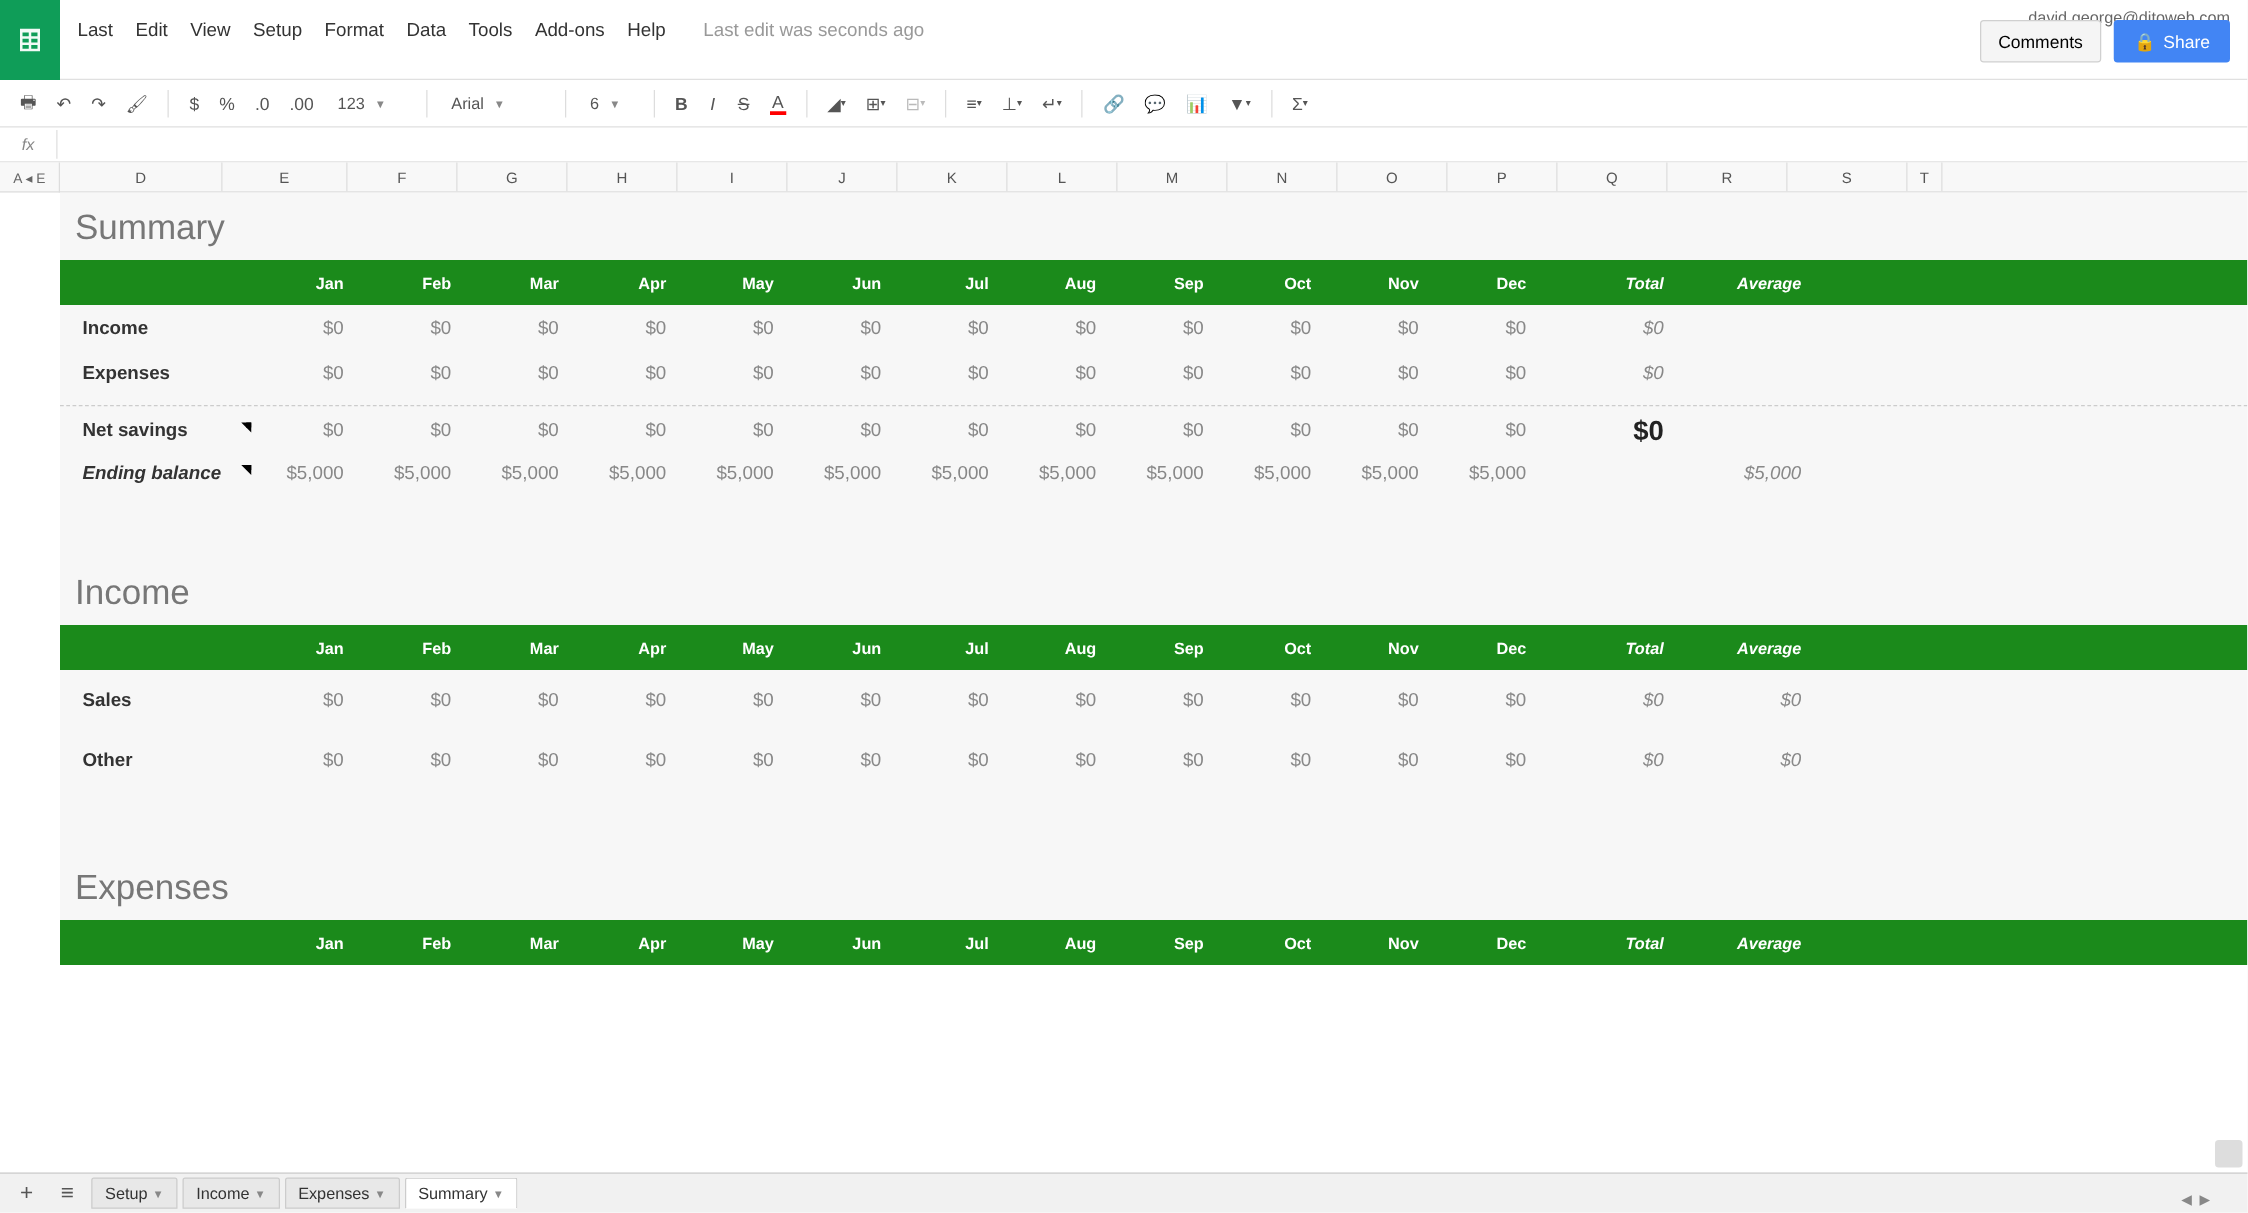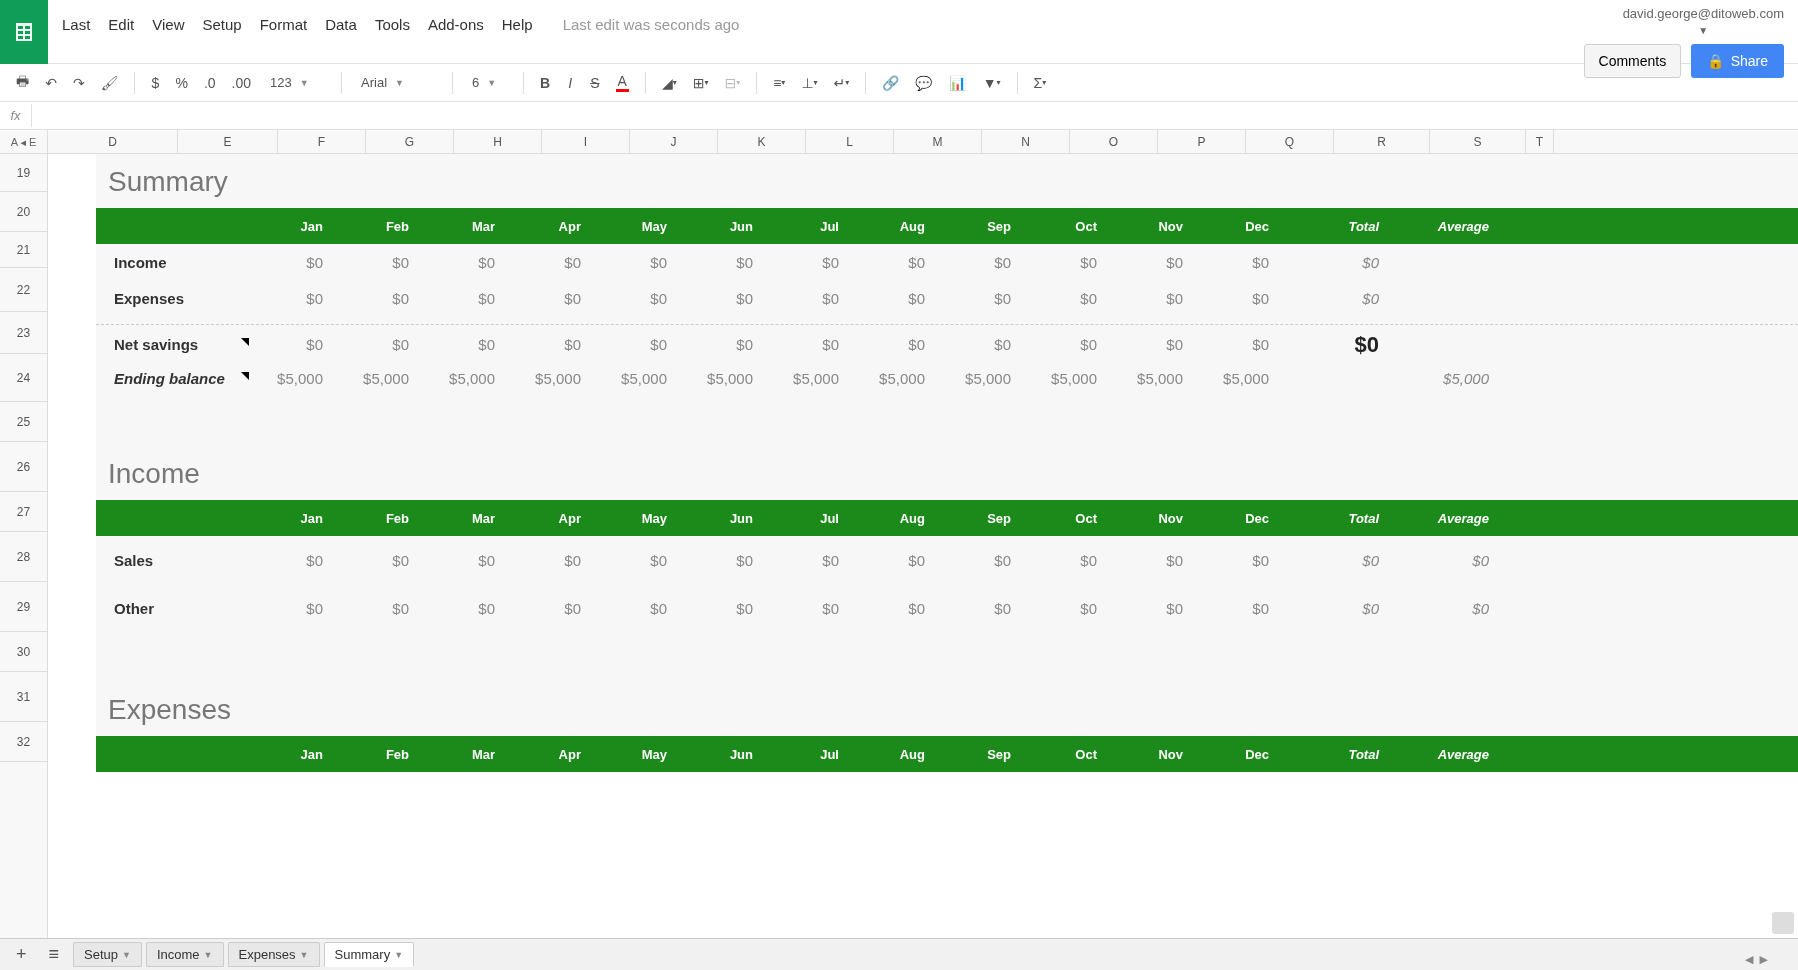--- a/index.html
+++ b/index.html
@@ -22,21 +22,21 @@
 
 
 .toolbar { height: 38px; border-bottom: 1px solid #e0e0e0; display: flex; align-items: center; padding: 0 10px; gap: 4px; color: #555; }
 .toolbar .sep { width: 1px; height: 22px; background: #ddd; margin: 0 6px; }
 .toolbar .tb-btn { padding: 4px 6px; cursor: pointer; display: inline-flex; align-items: center; justify-content: center; min-width: 20px; font-size: 14px; }
 .toolbar .tb-select { padding: 3px 8px; border: 1px solid transparent; display: inline-flex; align-items: center; gap: 8px; min-width: 70px; }
 .toolbar .tb-select .caret { font-size: 9px; color: #888; }
 
 
 .formula-bar { height: 28px; border-bottom: 1px solid #e0e0e0; display: flex; align-items: center; }
-.fx-label { width: 32px; text-align: center; font-style: italic; color: #888; border-right: 1px solid #e0e0e0; font-size: 13px; padding: 4px 0; }
+.fx-label { width: 46px; text-align: center; font-style: italic; color: #888; border-right: 1px solid #e0e0e0; font-size: 13px; padding: 4px 0; }
 .formula-input { flex: 1; padding: 0 8px; }
 
 
 .grid-container { display: flex; height: calc(970px - 64px - 38px - 28px - 32px); }
 .row-headers { width: 48px; background: #f8f8f8; border-right: 1px solid #ddd; }
 .col-headers-row { height: 24px; display: flex; background: #f8f8f8; border-bottom: 1px solid #ddd; }
 .corner-box { width: 48px; border-right: 1px solid #ddd; height: 24px; display: flex; align-items: center; justify-content: center; position: relative; }
 .corner-box .ab-label { font-size: 11px; color: #666; display: flex; gap: 2px; align-items: center; }
 .col-header { border-right: 1px solid #ddd; text-align: center; font-size: 12px; color: #555; line-height: 24px; }
 .row-header { border-bottom: 1px solid #ddd; text-align: center; font-size: 12px; color: #555; display: flex; align-items: center; justify-content: center; }
@@ -111,21 +111,21 @@
     </div>
   </div>
   <div class="right-header">
     <div class="user-email">
       <span>david.george@ditoweb.com</span>
       <span style="font-size:10px;">▼</span>
     </div>
   </div>
 </div>
 
-<div style="position:absolute; top:44px; right:14px; display:flex; gap:10px;">
+<div style="position:absolute; top:16px; right:14px; display:flex; gap:10px;">
   <button class="comments-btn">Comments</button>
   <button class="share-btn">
     <span>🔒</span>
     <span>Share</span>
   </button>
 </div>
 
 <div class="toolbar">
   <span class="tb-btn">🖶</span>
   <span class="tb-btn">↶</span>
@@ -204,36 +204,20 @@
       <div class="col-header" style="width: 88px;">O</div>
       <div class="col-header" style="width: 88px;">P</div>
       <div class="col-header" style="width: 88px;">Q</div>
       <div class="col-header" style="width: 96px;">R</div>
       <div class="col-header" style="width: 96px;">S</div>
       <div class="col-header" style="width: 28px;">T</div>
     </div>
 </div>
 
 <div class="grid-container">
-  <div class="row-headers" id="row-headers">
-      <div class="row-header" style="height: 38px;">19</div>
-      <div class="row-header" style="height: 40px;">20</div>
-      <div class="row-header" style="height: 36px;">21</div>
-      <div class="row-header" style="height: 44px;">22</div>
-      <div class="row-header" style="height: 42px;">23</div>
-      <div class="row-header" style="height: 48px;">24</div>
-      <div class="row-header" style="height: 40px;">25</div>
-      <div class="row-header" style="height: 50px;">26</div>
-      <div class="row-header" style="height: 40px;">27</div>
-      <div class="row-header" style="height: 50px;">28</div>
-      <div class="row-header" style="height: 50px;">29</div>
-      <div class="row-header" style="height: 40px;">30</div>
-      <div class="row-header" style="height: 50px;">31</div>
-      <div class="row-header" style="height: 40px;">32</div>
-    </div>
   <div class="main-grid">
     <div class="grid-body" id="grid-body">
 
       <div class="sheet-content">
 
         <div class="section-title">Summary</div>
         <div class="header-row" id="summary-header-row">
             <div class="hcell cw-label" style="width: 155px;"></div>
             <div class="hcell cw-month" style="width: 86px;">Jan</div>
             <div class="hcell cw-month" style="width: 86px;">Feb</div>

